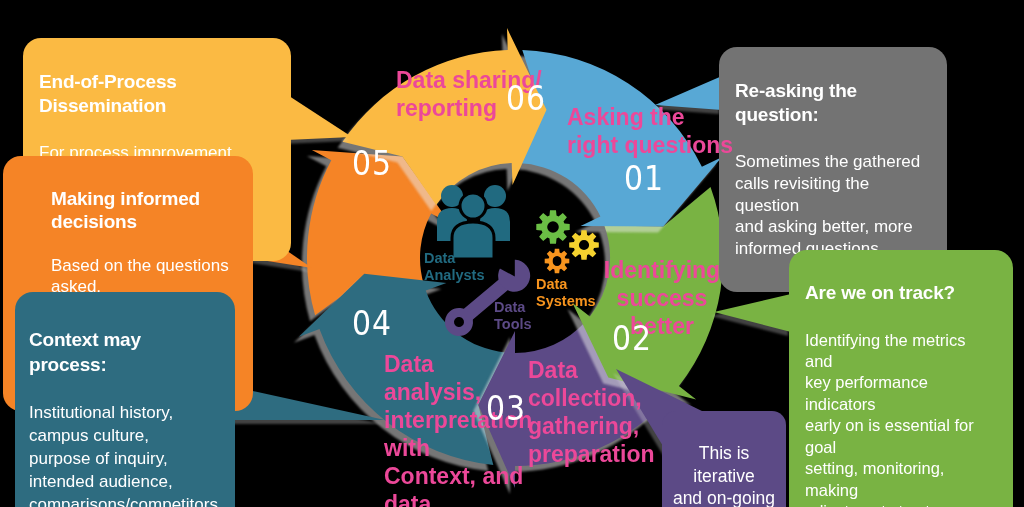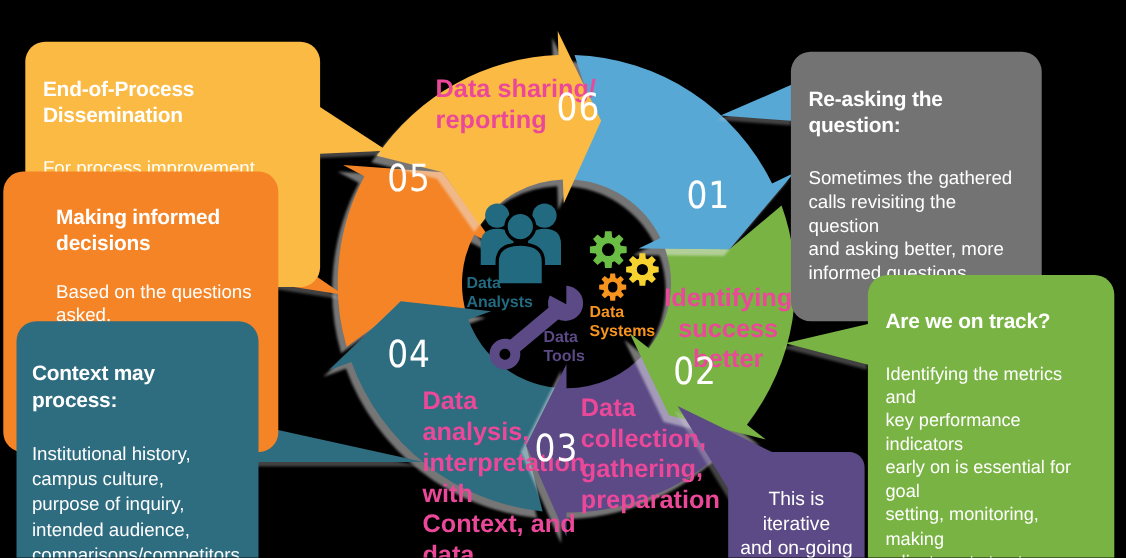--- a/index.html
+++ b/index.html
@@ -121,20 +121,22 @@
 setting, monitoring, making
 adjustments to stay on
 track, and determining
 success at completion</div>
   </div>
   <div class="callout" id="co-5" style="background-color: rgb(92, 74, 134);">
     <div class="co-body">This is iterative
 and on-going</div>
   </div>
 
+  <div class="alabel" id="lbl-0">Asking the
+right questions</div>
   <div class="alabel" id="lbl-1">Identifying
 success better</div>
   <div class="alabel" id="lbl-2">Data
 collection,
 gathering,
 preparation</div>
   <div class="alabel" id="lbl-3">Data analysis,
 interpretation with
 Context, and data
 insights</div>

